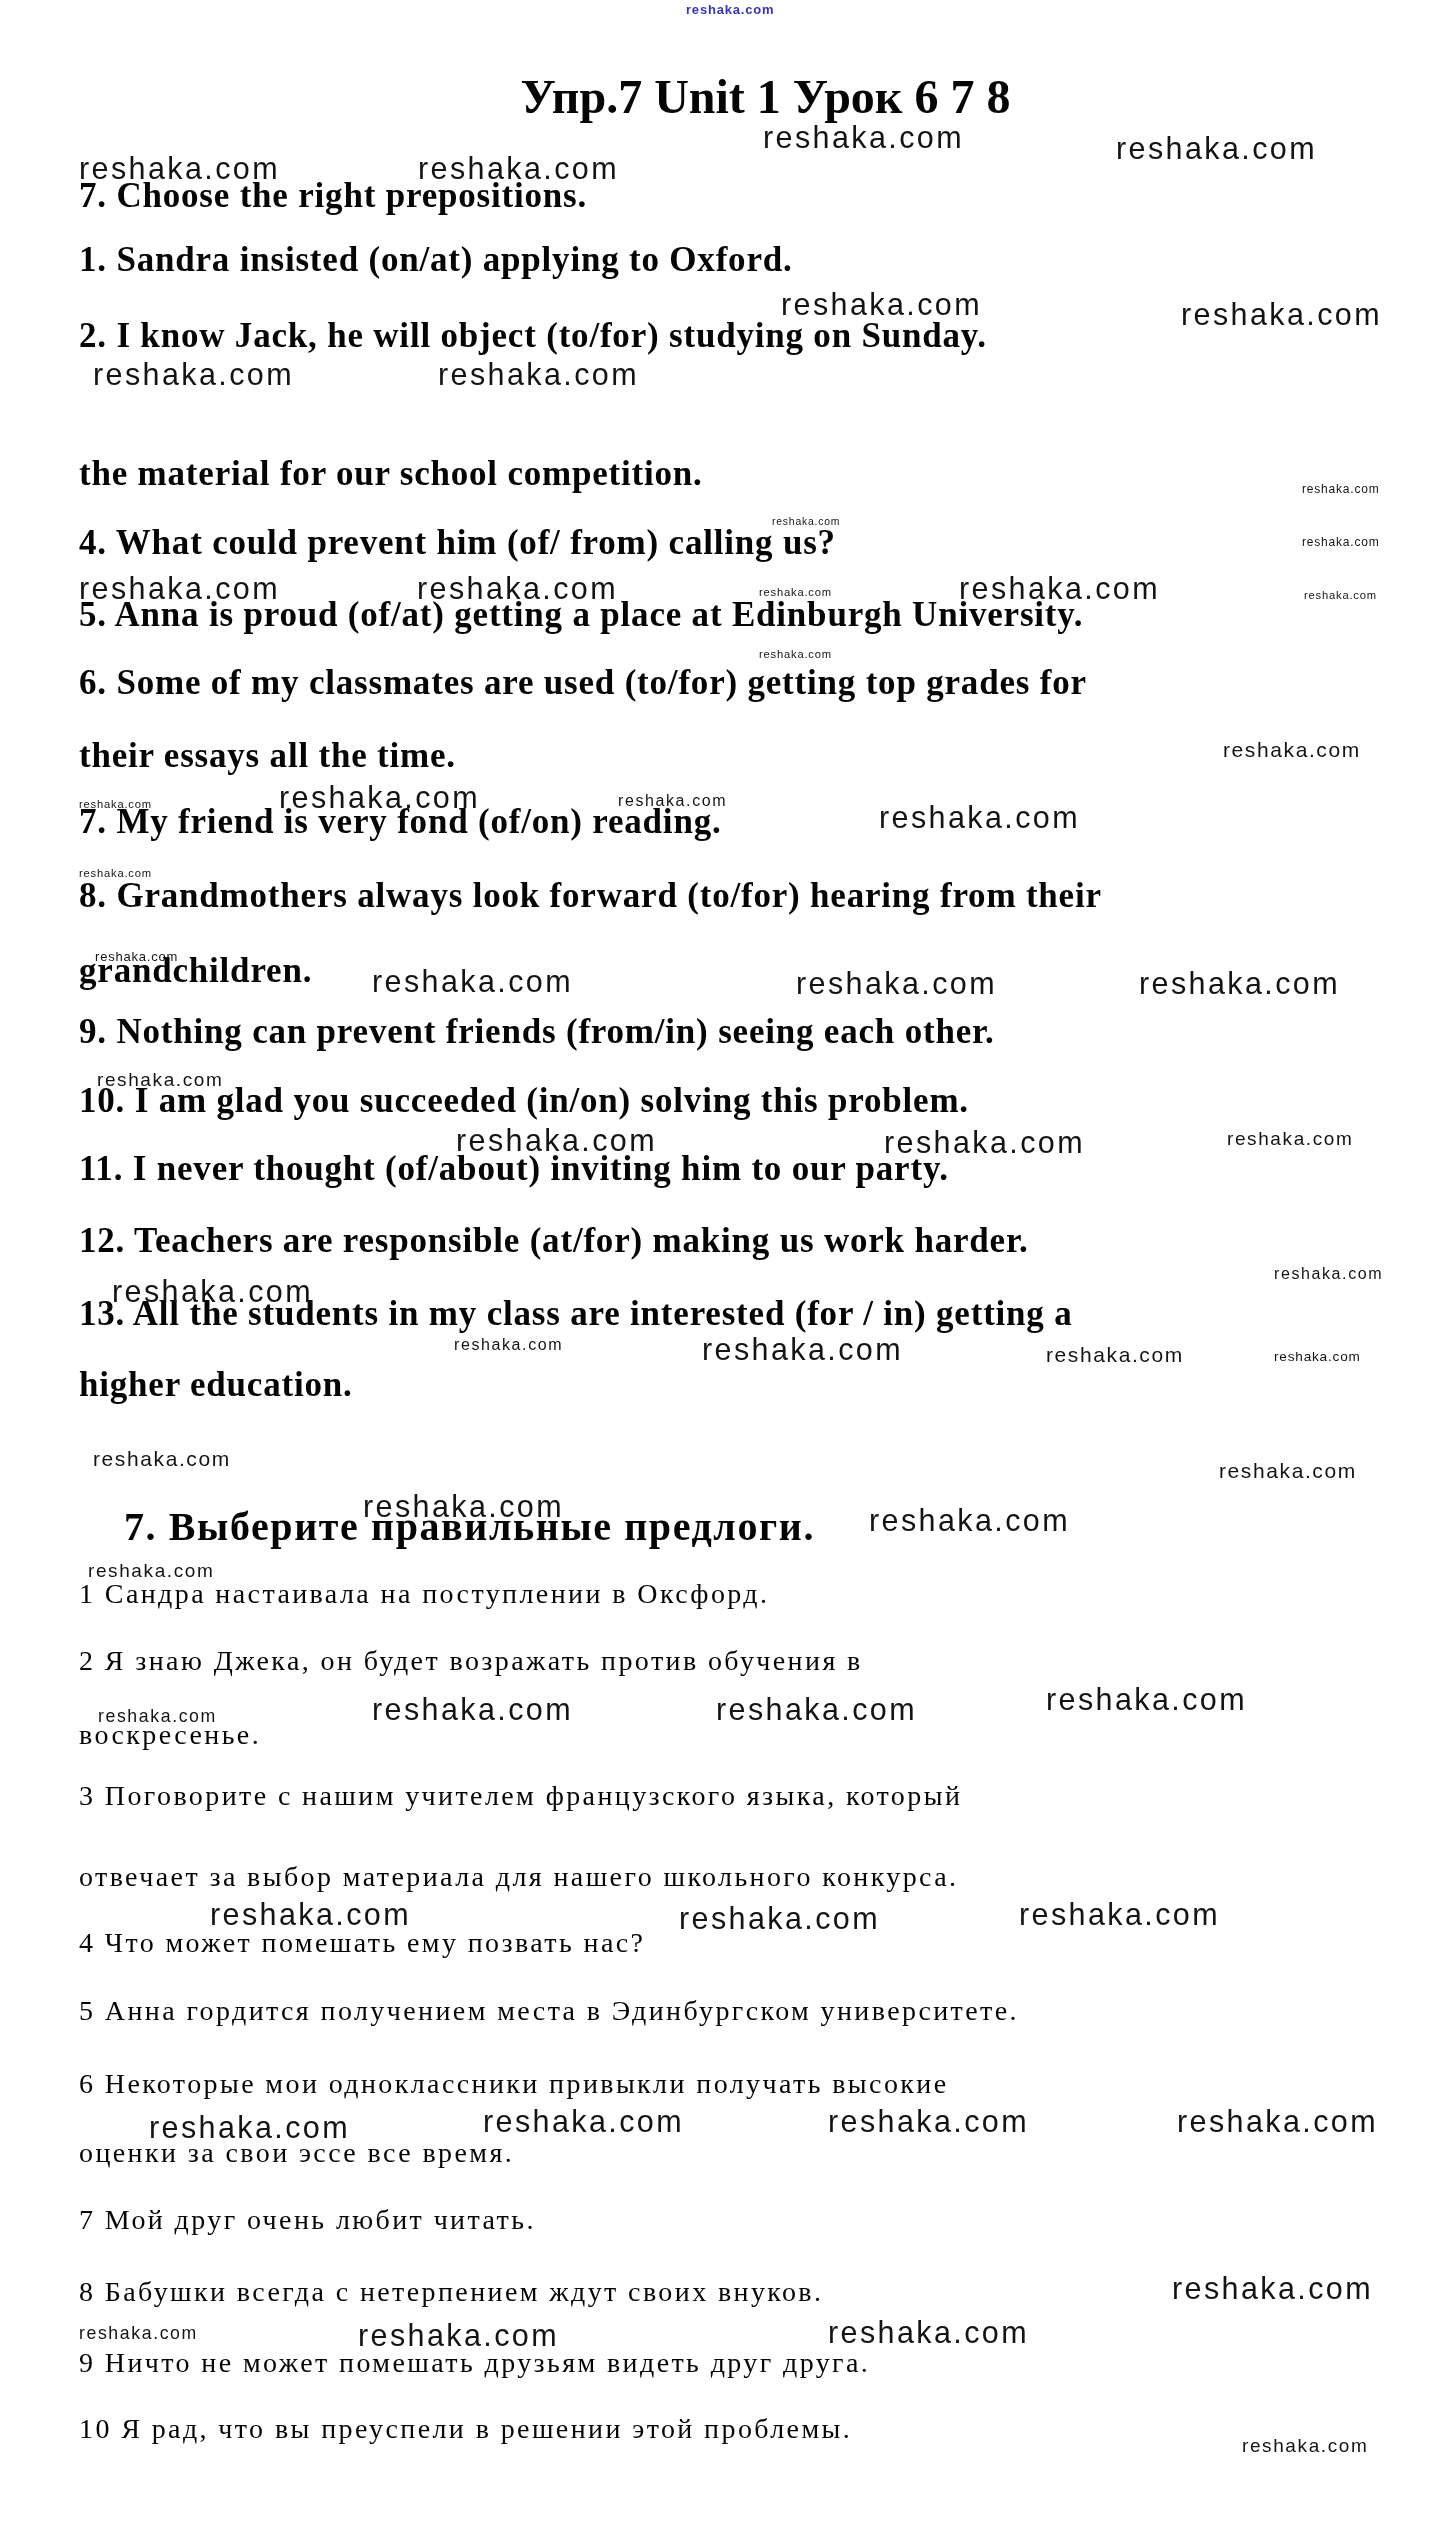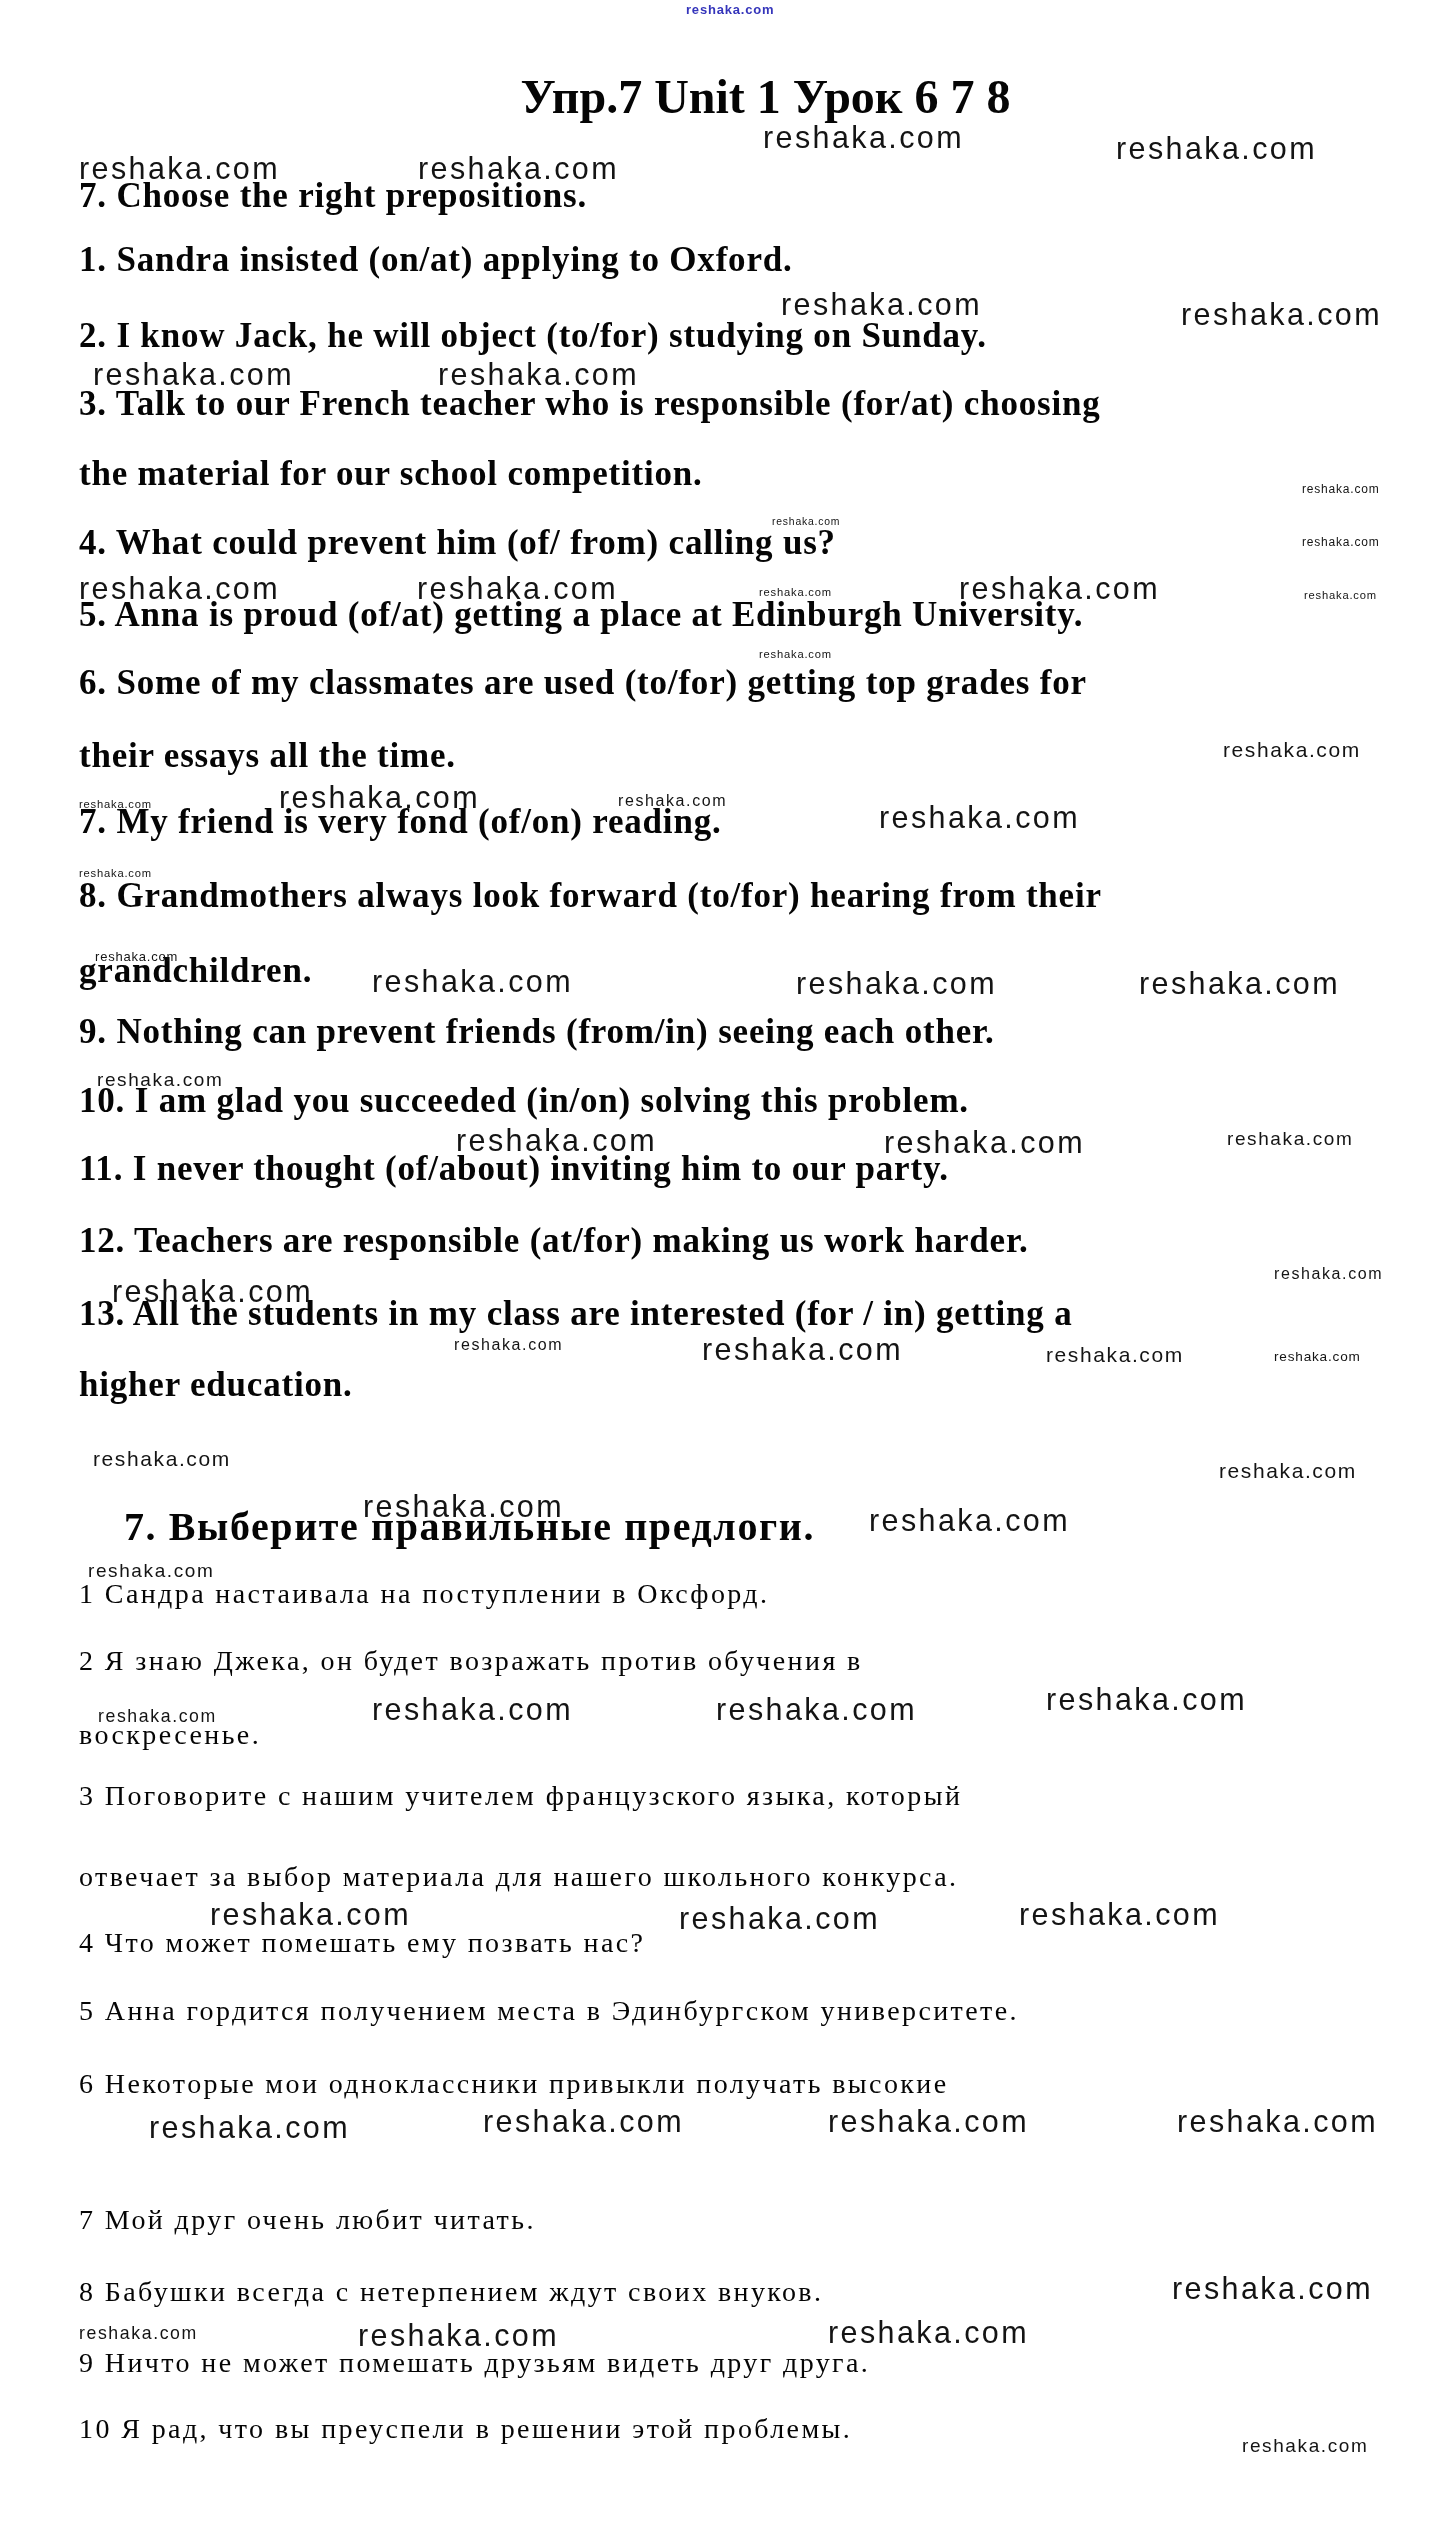--- a/index.html
+++ b/index.html
@@ -57,21 +57,20 @@
 </head>
 <body>
 
 <div class="page">
 
   <div class="title">Упр.7 Unit 1 Урок 6 7 8</div>
 
   <div class="ln en" style="top:177px">7. Choose the right prepositions.</div>
   <div class="ln en" style="top:241px">1. Sandra insisted (on/at) applying to Oxford.</div>
   <div class="ln en" style="top:317px">2. I know Jack, he will object (to/for) studying on Sunday.</div>
-  <div class="ln en" style="top:385px">3. Talk to our French teacher who is responsible (for/at) choosing</div>
   <div class="ln en" style="top:455px">the material for our school competition.</div>
   <div class="ln en" style="top:524px">4. What could prevent him (of/ from) calling us?</div>
   <div class="ln en" style="top:596px">5. Anna is proud (of/at) getting a place at Edinburgh University.</div>
   <div class="ln en" style="top:664px">6. Some of my classmates are used (to/for) getting top grades for</div>
   <div class="ln en" style="top:737px">their essays all the time.</div>
   <div class="ln en" style="top:803px">7. My friend is very fond (of/on) reading.</div>
   <div class="ln en" style="top:877px">8. Grandmothers always look forward (to/for) hearing from their</div>
   <div class="ln en" style="top:952px">grandchildren.</div>
   <div class="ln en" style="top:1013px">9. Nothing can prevent friends (from/in) seeing each other.</div>
   <div class="ln en" style="top:1082px">10. I am glad you succeeded (in/on) solving this problem.</div>
@@ -82,20 +81,21 @@
 
   <div class="ln hd-ru" style="top:1505px; left:76px">7. Выберите правильные предлоги.</div>
   <div class="ln ru" style="top:1579px">1 Сандра настаивала на поступлении в Оксфорд.</div>
   <div class="ln ru" style="top:1646px">2 Я знаю Джека, он будет возражать против обучения в</div>
   <div class="ln ru" style="top:1720px">воскресенье.</div>
   <div class="ln ru" style="top:1781px">3 Поговорите с нашим учителем французского языка, который</div>
   <div class="ln ru" style="top:1862px">отвечает за выбор материала для нашего школьного конкурса.</div>
   <div class="ln ru" style="top:1928px">4 Что может помешать ему позвать нас?</div>
   <div class="ln ru" style="top:1996px">5 Анна гордится получением места в Эдинбургском университете.</div>
   <div class="ln ru" style="top:2069px">6 Некоторые мои одноклассники привыкли получать высокие</div>
+  <div class="ln ru" style="top:2138px">оценки за свои эссе все время.</div>
   <div class="ln ru" style="top:2205px">7 Мой друг очень любит читать.</div>
   <div class="ln ru" style="top:2277px">8 Бабушки всегда с нетерпением ждут своих внуков.</div>
   <div class="ln ru" style="top:2348px">9 Ничто не может помешать друзьям видеть друг друга.</div>
   <div class="ln ru" style="top:2414px">10 Я рад, что вы преуспели в решении этой проблемы.</div>
 
   <div id="watermark-layer">
       <span class="wm" style="left: 686px; top: 3.2px; font-size: 13px; letter-spacing: 0.8px; color: rgb(53, 53, 187); font-weight: 700;">reshaka.com</span>
       <span class="wm" style="left: 763px; top: 122px; font-size: 30.5px; letter-spacing: 2.4px;">reshaka.com</span>
       <span class="wm" style="left: 1116px; top: 133px; font-size: 30.5px; letter-spacing: 2.4px;">reshaka.com</span>
       <span class="wm" style="left: 79px; top: 153px; font-size: 30.5px; letter-spacing: 2.4px;">reshaka.com</span>

